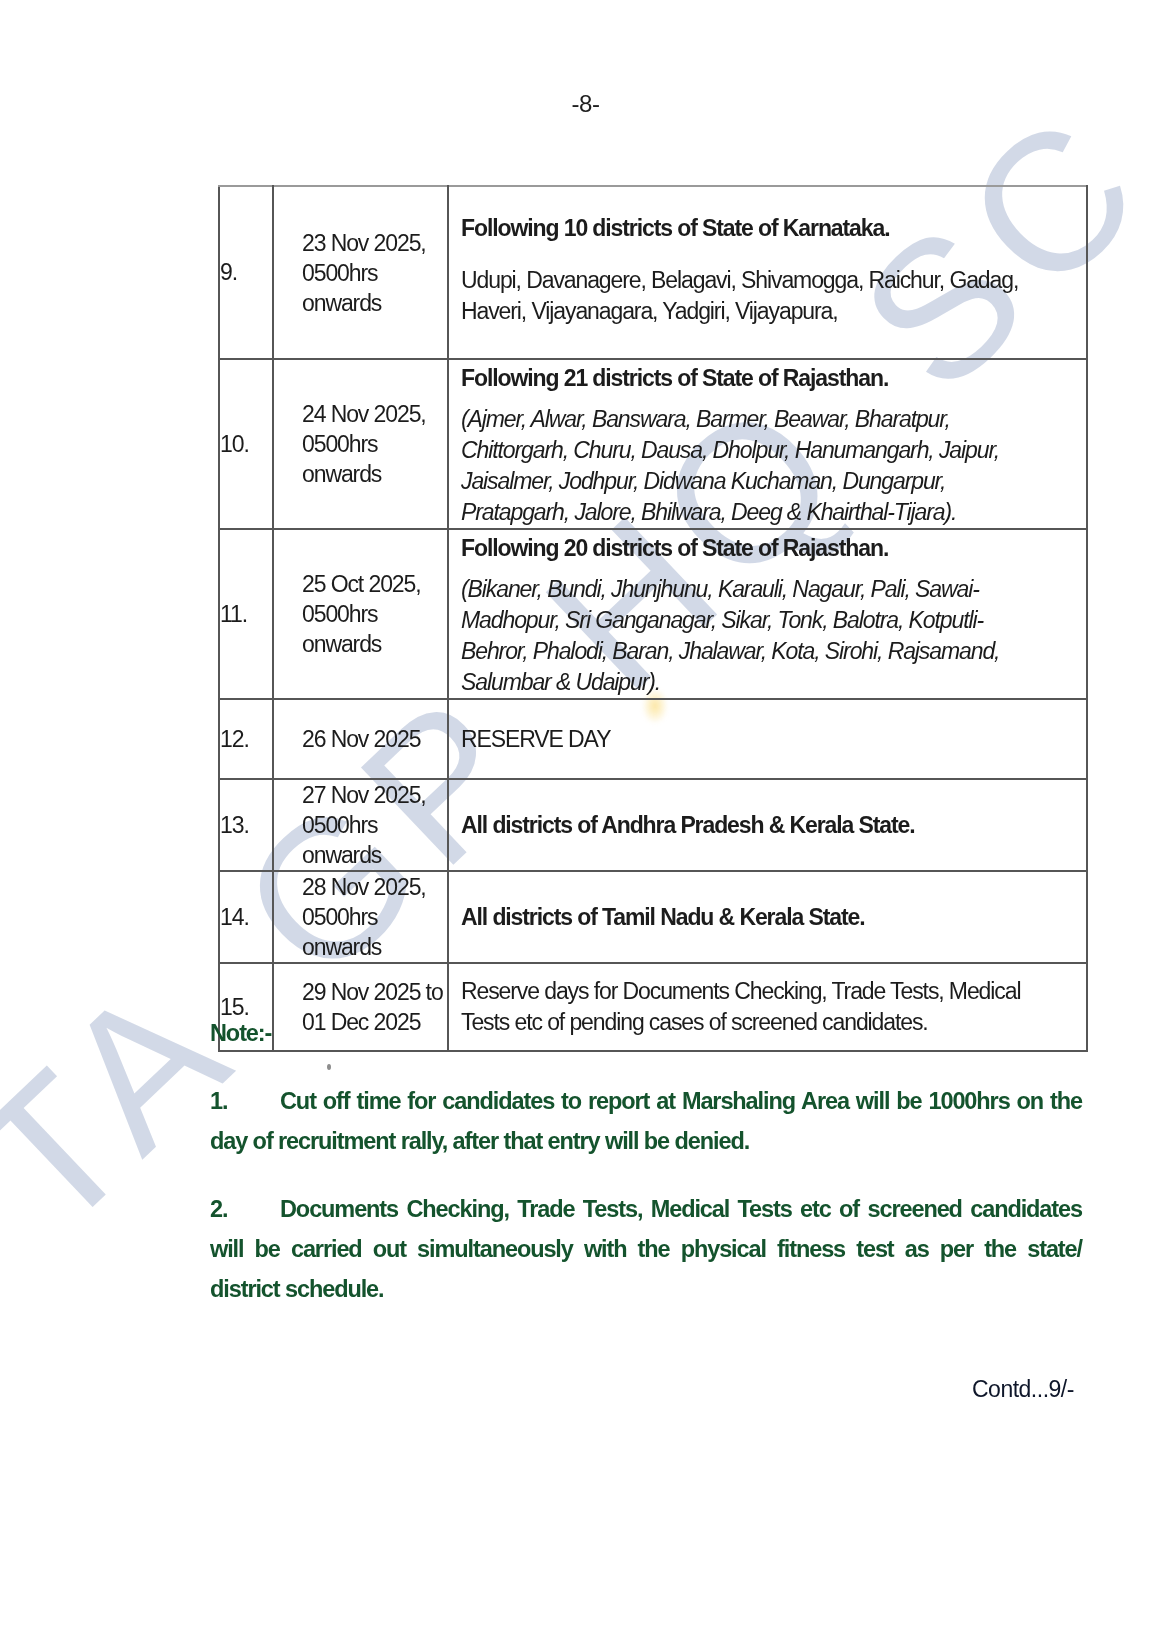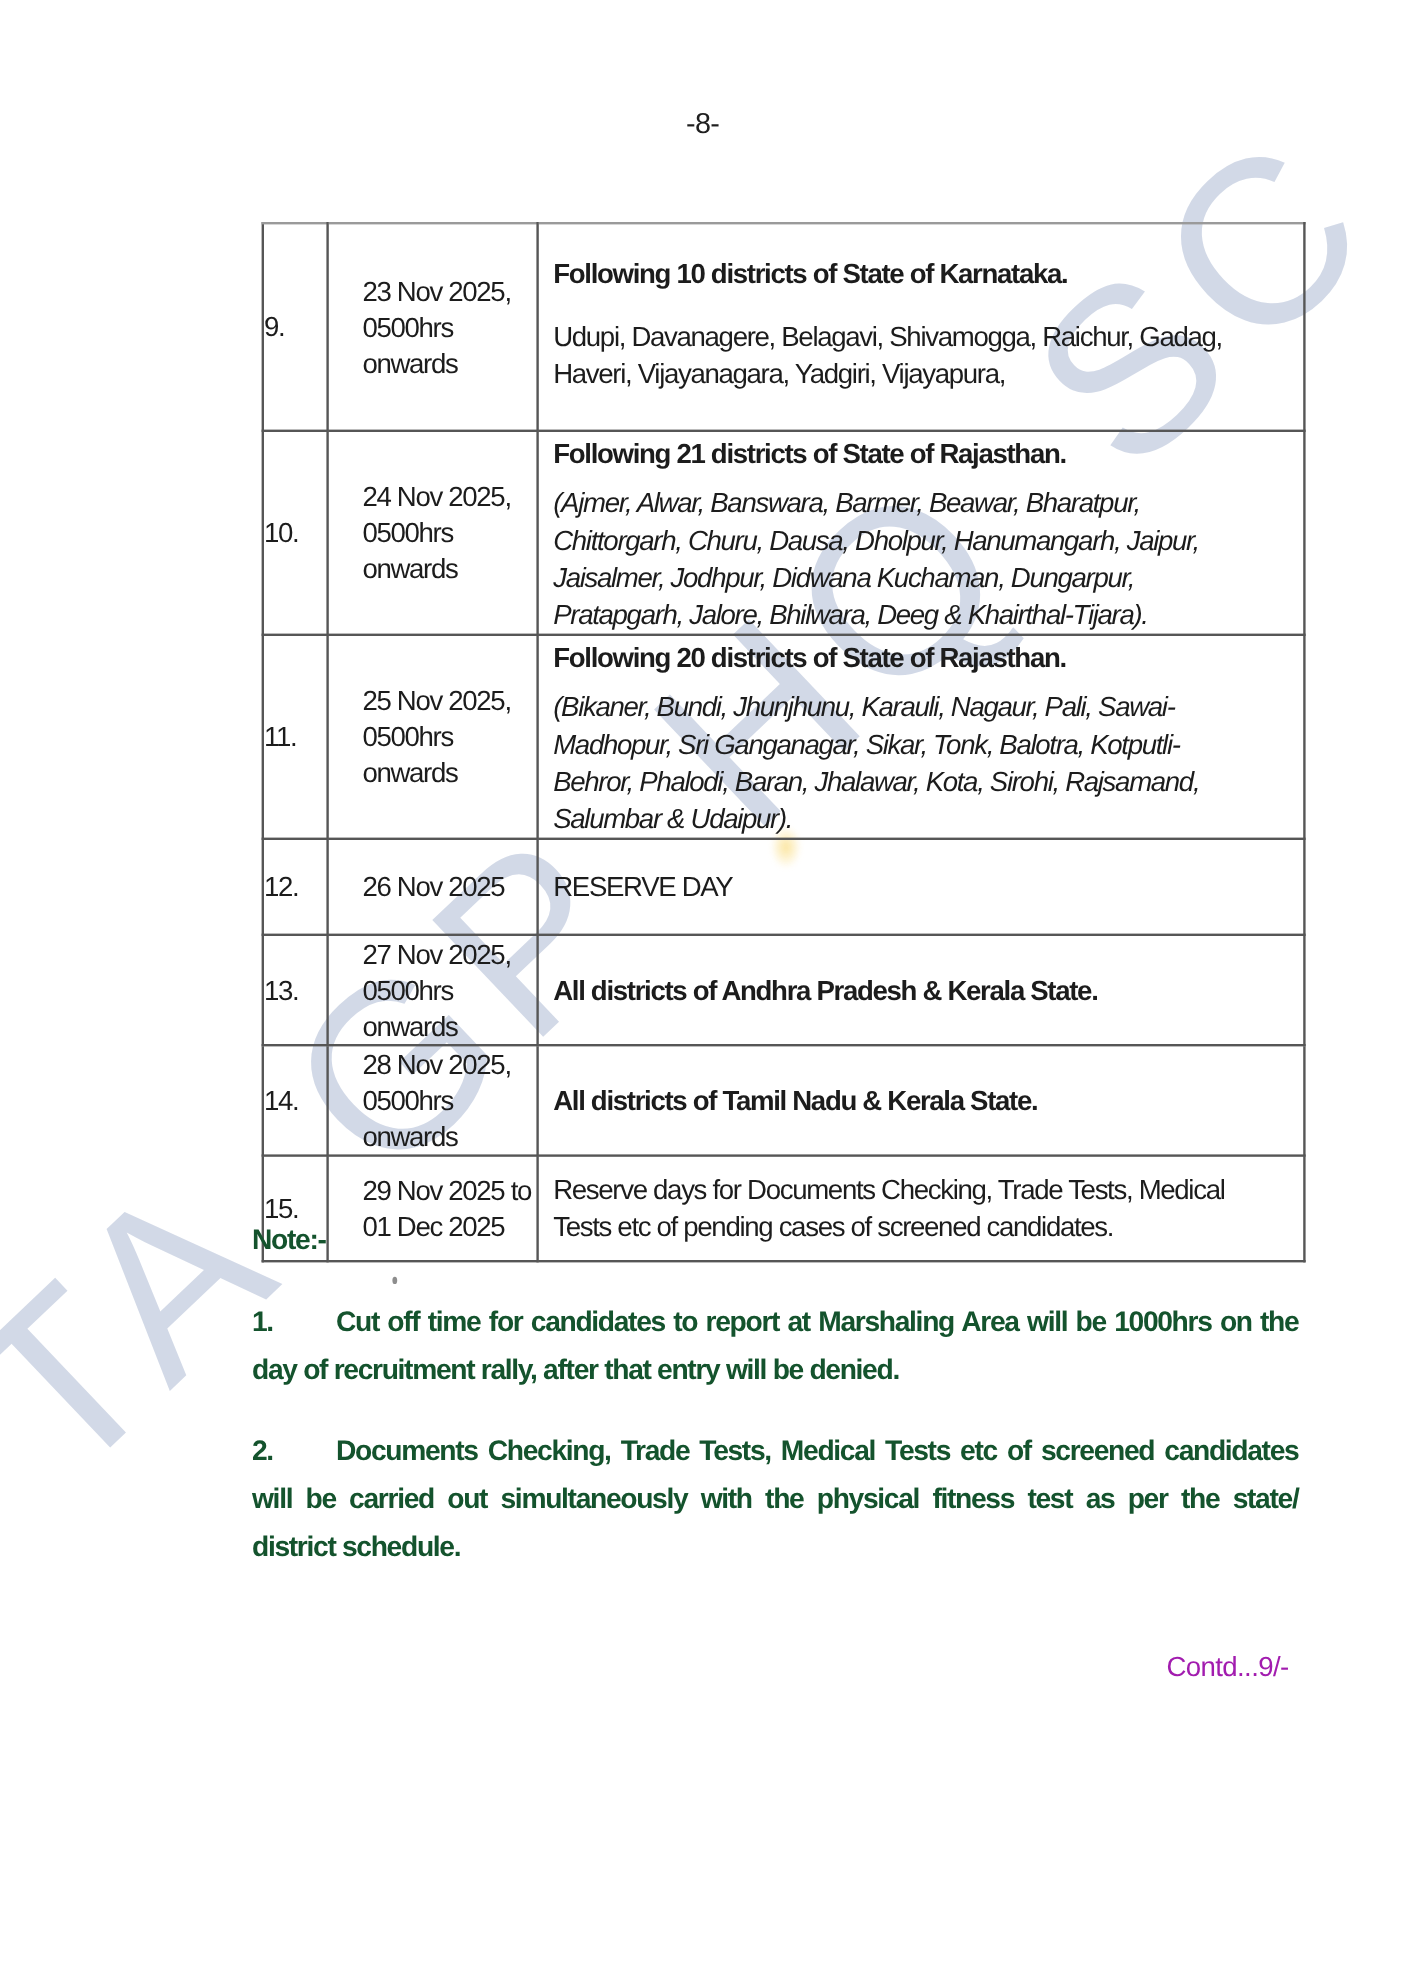--- a/index.html
+++ b/index.html
@@ -50,21 +50,21 @@
   tr.r12{height:80px;} tr.r13{height:80px;} tr.r14{height:87px;} tr.r15{height:88px;}
   
   .notes{
     position:absolute;left:210px;top:1020px;width:872px;
     font-weight:bold;font-size:23.5px;letter-spacing:-1.1px;color:#14532d;
   }
   .note-heading{margin:0 0 34px 0;}
   .note-item{margin:0 0 28px 0;line-height:40px;text-align:justify;}
   .note-num{display:inline-block;width:70px;}
   .contd{
-    position:absolute;left:972px;top:1376px;font-size:23px;letter-spacing:-0.5px;color:#a21caf;
+    position:absolute;left:972px;top:1376px;font-size:23px;letter-spacing:-0.5px;color:#0f172a;
   }
   
   .smudge-yellow{
     position:absolute;left:642px;top:688px;width:26px;height:36px;z-index:1;
     background:radial-gradient(ellipse at center, rgba(250,216,110,0.65), rgba(250,216,110,0) 70%);
     filter:blur(2px);
   }
   .speck{
     position:absolute;left:327px;top:1064px;width:4px;height:6px;z-index:2;
     background:rgba(80,80,80,0.65);border-radius:50%;
@@ -107,21 +107,21 @@
         <td class="cell-desc top pt-sm">
           <div class="cell-title">Following 21 districts of State of Rajasthan.</div>
           <div class="cell-body gap-sm">(Ajmer, Alwar, Banswara, Barmer, Beawar, Bharatpur,
 Chittorgarh, Churu, Dausa, Dholpur, Hanumangarh, Jaipur,
 Jaisalmer, Jodhpur, Didwana Kuchaman, Dungarpur,
 Pratapgarh, Jalore, Bhilwara, Deeg &amp; Khairthal-Tijara).</div>
         </td>
       </tr>
       <tr class="r11">
         <td class="cell-sno">11.</td>
-        <td class="cell-date">25 Nov 2025,
+        <td class="cell-date">25 Oct 2025,
 0500hrs
 onwards</td>
         <td class="cell-desc top pt-sm">
           <div class="cell-title">Following 20 districts of State of Rajasthan.</div>
           <div class="cell-body gap-sm">(Bikaner, Bundi, Jhunjhunu, Karauli, Nagaur, Pali, Sawai-
 Madhopur, Sri Ganganagar, Sikar, Tonk, Balotra, Kotputli-
 Behror, Phalodi, Baran, Jhalawar, Kota, Sirohi, Rajsamand,
 Salumbar &amp; Udaipur).</div>
         </td>
       </tr>

